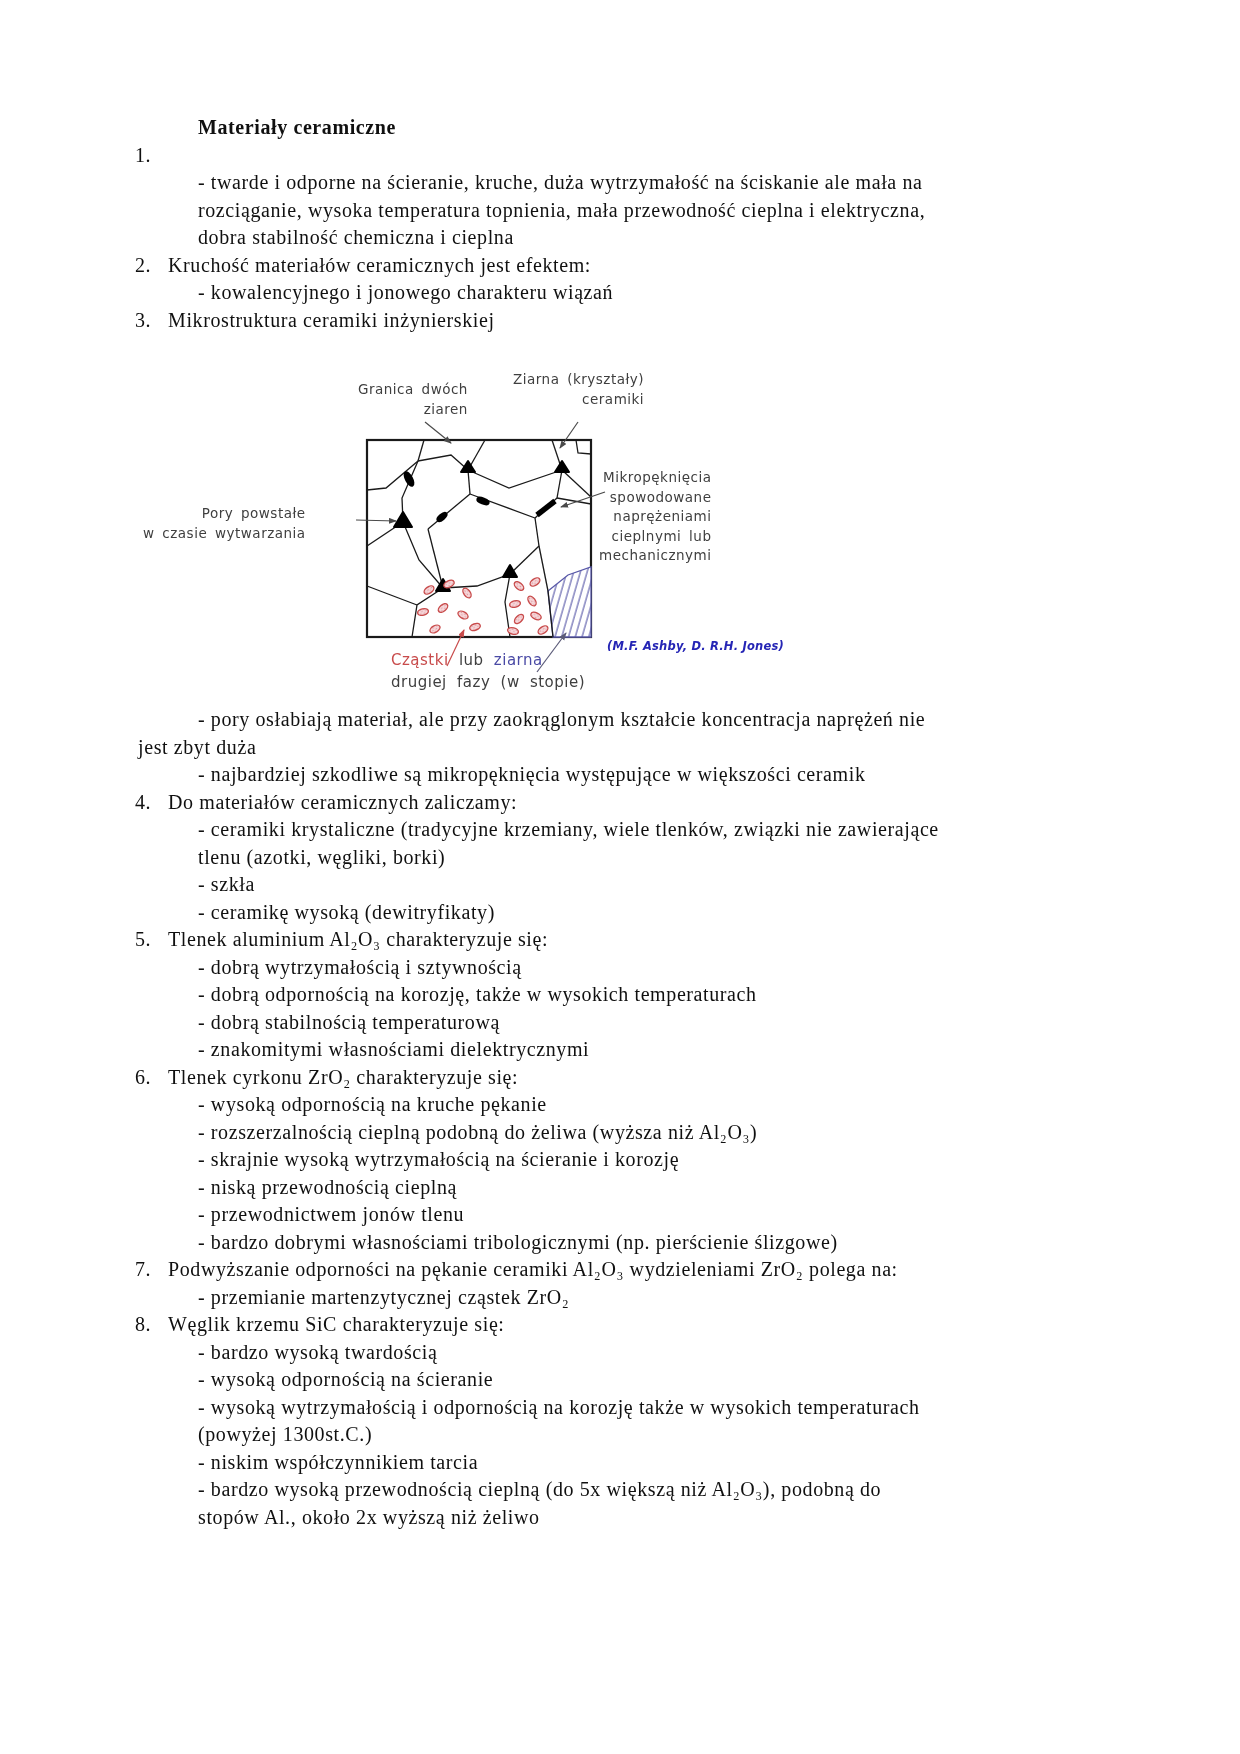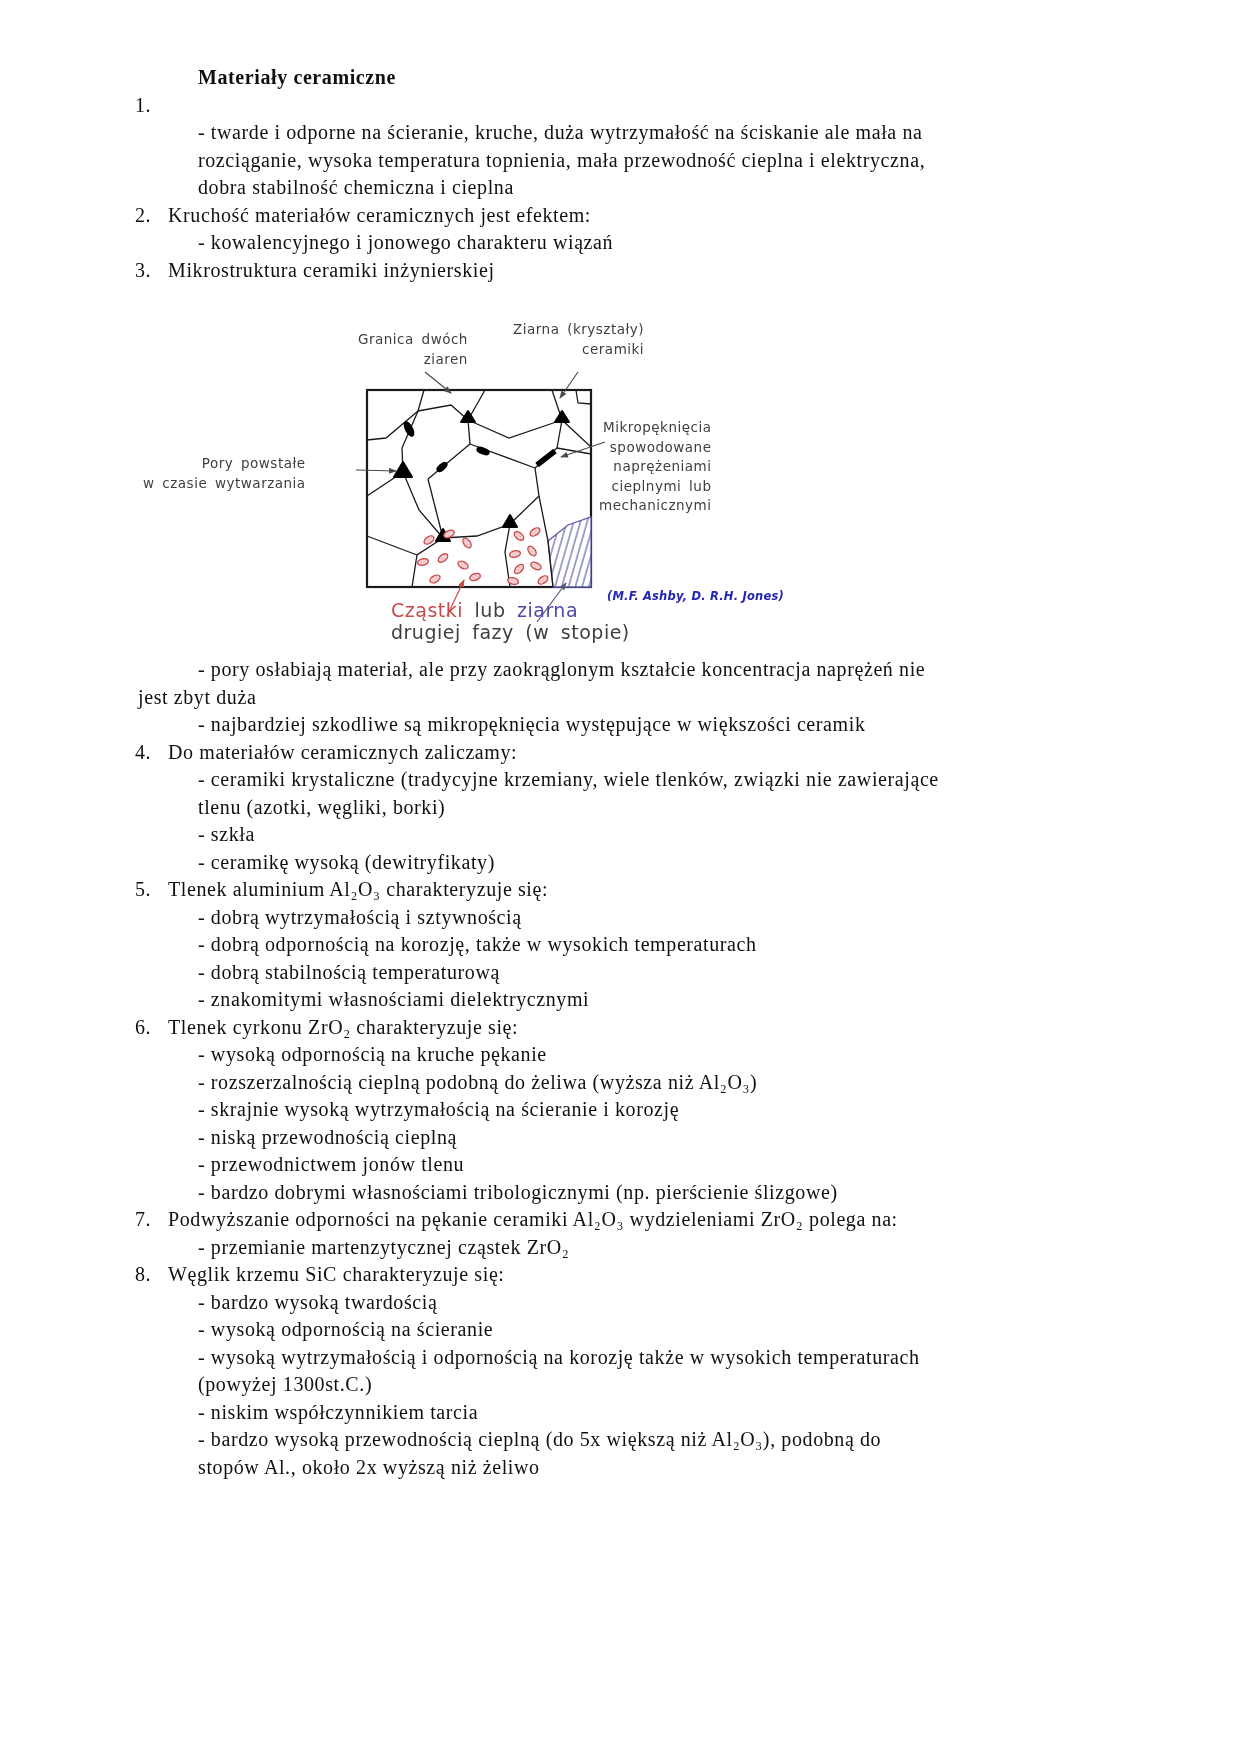--- a/index.html
+++ b/index.html
@@ -1,40 +1,40 @@
 <!DOCTYPE html>
 <html style="--particle-color: #c84b4b; --particle-fill: #f6d7da; --hatch-color: #5858a8; --caption-blue: #4a4aa5; --credit-color: #2525b5; --label-color: #3f3f3f; --line-color: #1a1a1a;"><head>
 <meta charset="utf-8">
 <style>
   html,body{margin:0;padding:0}
   body{
     width:1240px;height:1754px;background:#ffffff;overflow:hidden;
     font-family:"Liberation Serif","DejaVu Serif",serif;color:#101010;
   }
   .content{
-    padding:64px 60px 0 135px;
+    padding:114px 60px 0 135px;
     font-size:20px;line-height:27.5px;letter-spacing:0.6px;
   }
   .ln{white-space:nowrap}
   .ln-num{display:flex}
   .ln-num .num{width:33px;flex:0 0 33px}
   .ln-sub{padding-left:63px}
   .ln-margin{padding-left:3px}
   .bold{font-weight:bold}
 
   .figure{position:relative;height:372px;width:980px}
   .figure svg{position:absolute;left:0;top:0}
   .fig-label{
     position:absolute;font-family:"DejaVu Sans",sans-serif;
     font-size:13.5px;line-height:19.5px;color:var(--label-color,#3f3f3f);
     letter-spacing:0.5px;word-spacing:3px;white-space:pre-line;text-align:right;
   }
   .fig-caption{
     position:absolute;font-family:"DejaVu Sans",sans-serif;
-    font-size:19px;line-height:21px;color:var(--label-color,#3f3f3f);
+    font-size:15px;line-height:21px;color:var(--label-color,#3f3f3f);
     letter-spacing:0.5px;word-spacing:5px;white-space:nowrap;
   }
   .cap-red{color:var(--particle-color,#c84b4b)}
   .cap-blue{color:var(--caption-blue,#4a4aa5)}
   .credit{
     position:absolute;font-family:"DejaVu Sans",sans-serif;
     font-size:11.5px;font-weight:bold;font-style:italic;
     color:var(--credit-color,#2525b5);letter-spacing:0.2px;white-space:nowrap;
   }
 </style>

